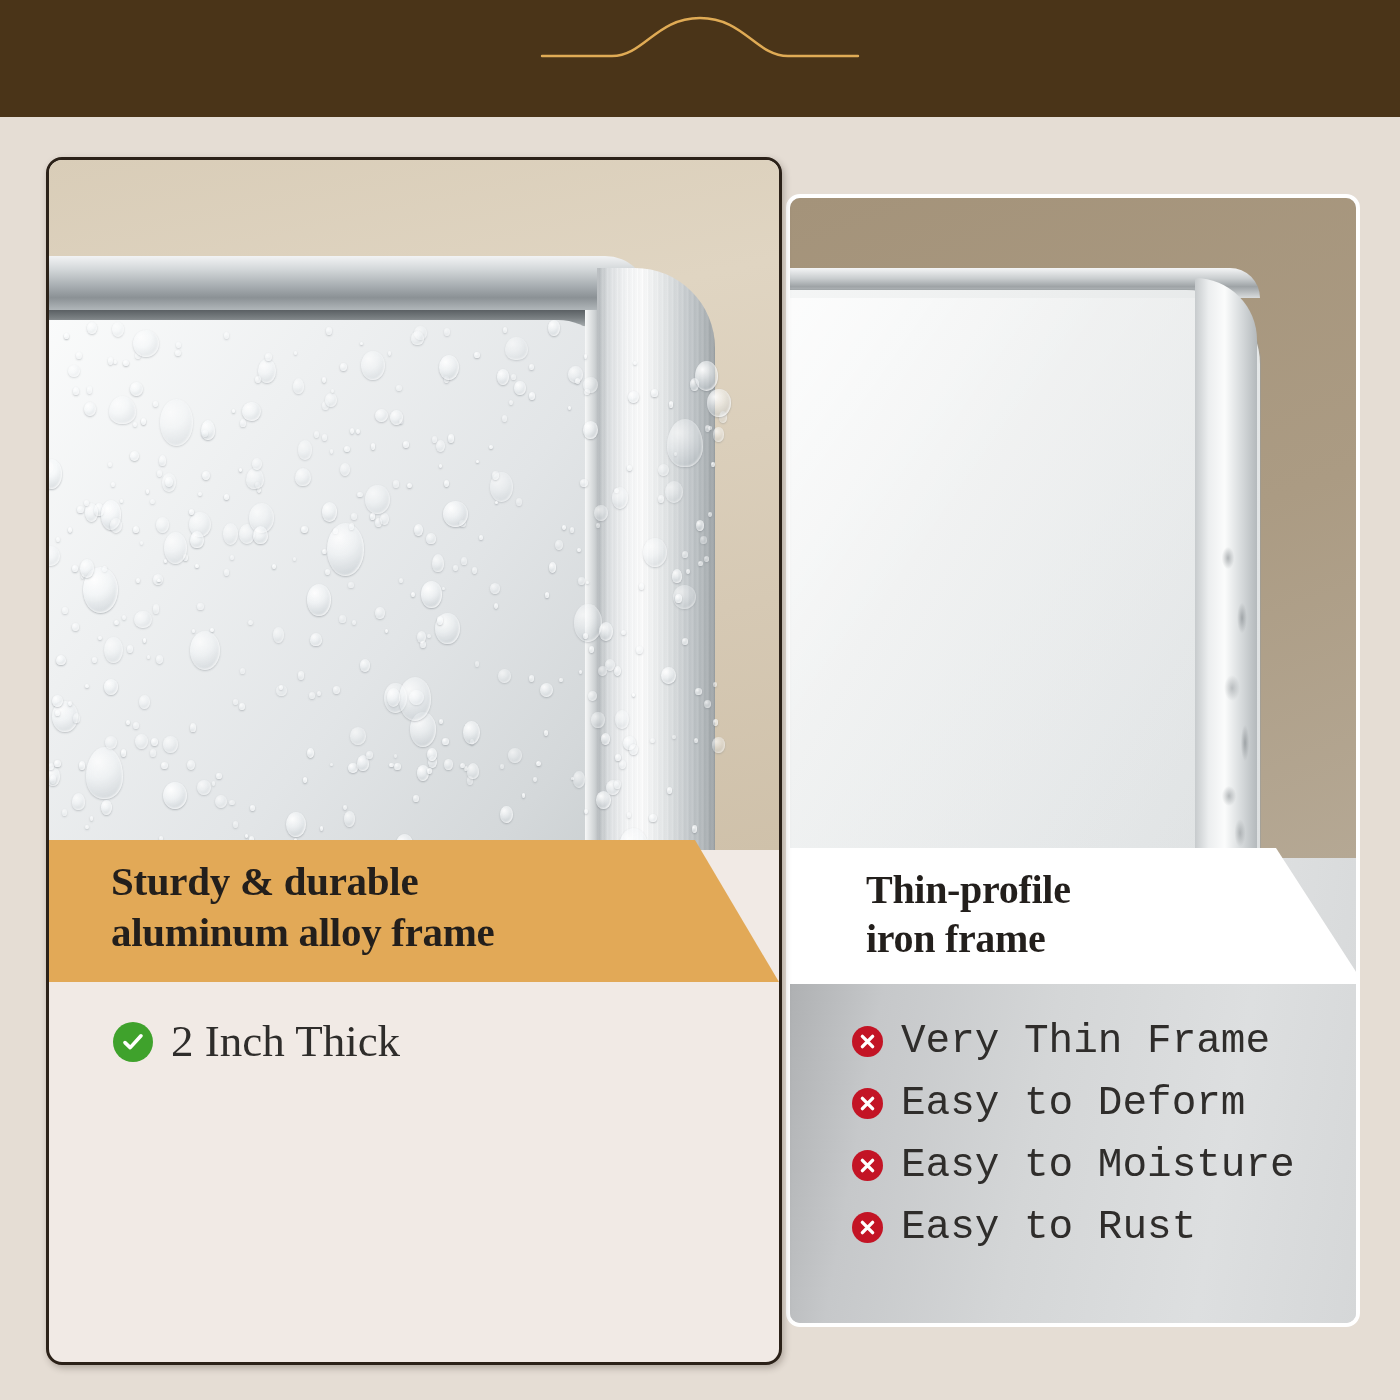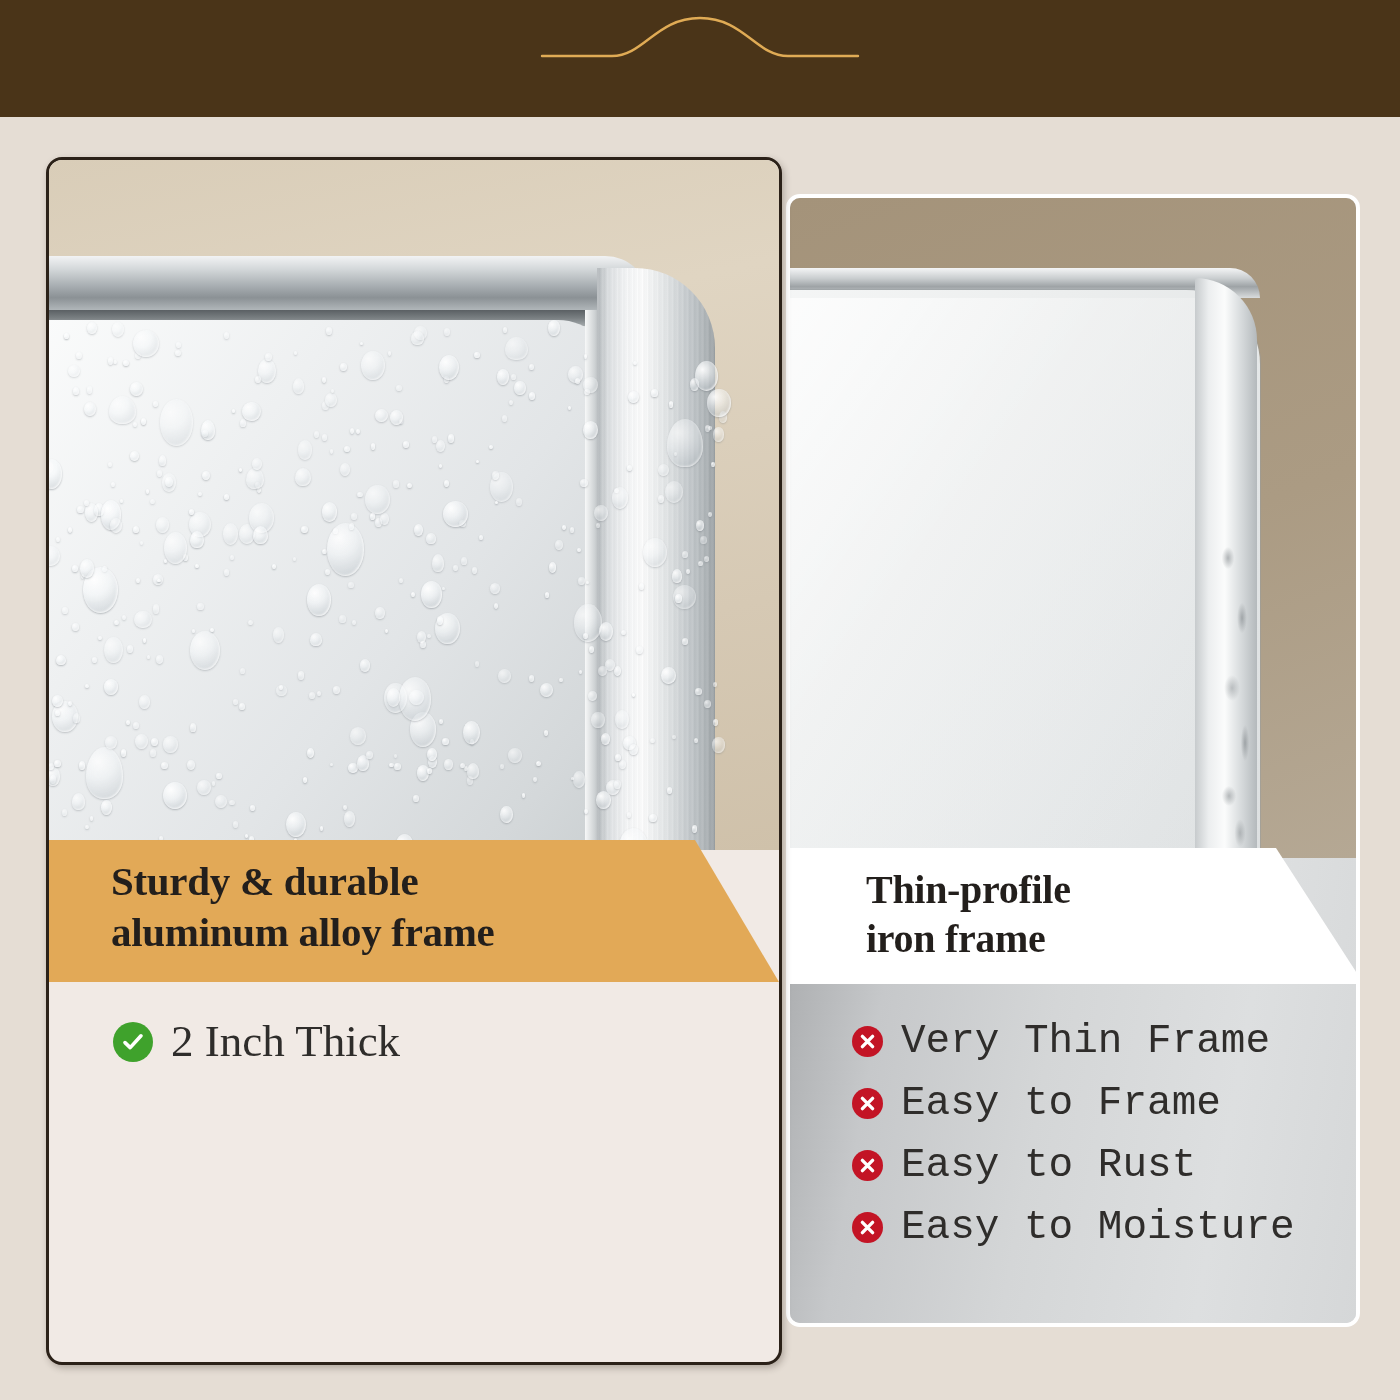--- a/index.html
+++ b/index.html
@@ -319,37 +319,37 @@
           </svg>
         </span>
         <span class="feat-label">Very Thin Frame</span>
       </div>
       <div class="feat-row">
         <span class="badge badge-no">
           <svg width="19" height="19" viewBox="0 0 19 19">
             <path d="M4.4 4.4 L14.6 14.6 M14.6 4.4 L4.4 14.6" stroke="#ffffff" stroke-width="3.4" stroke-linecap="round"></path>
           </svg>
         </span>
-        <span class="feat-label">Easy to Frame</span>
+        <span class="feat-label">Easy to Deform</span>
+      </div>
+      <div class="feat-row">
+        <span class="badge badge-no">
+          <svg width="19" height="19" viewBox="0 0 19 19">
+            <path d="M4.4 4.4 L14.6 14.6 M14.6 4.4 L4.4 14.6" stroke="#ffffff" stroke-width="3.4" stroke-linecap="round"></path>
+          </svg>
+        </span>
+        <span class="feat-label">Easy to Moisture</span>
       </div>
       <div class="feat-row">
         <span class="badge badge-no">
           <svg width="19" height="19" viewBox="0 0 19 19">
             <path d="M4.4 4.4 L14.6 14.6 M14.6 4.4 L4.4 14.6" stroke="#ffffff" stroke-width="3.4" stroke-linecap="round"></path>
           </svg>
         </span>
         <span class="feat-label">Easy to Rust</span>
-      </div>
-      <div class="feat-row">
-        <span class="badge badge-no">
-          <svg width="19" height="19" viewBox="0 0 19 19">
-            <path d="M4.4 4.4 L14.6 14.6 M14.6 4.4 L4.4 14.6" stroke="#ffffff" stroke-width="3.4" stroke-linecap="round"></path>
-          </svg>
-        </span>
-        <span class="feat-label">Easy to Moisture</span>
       </div>
     </div>
   </div>
 
   <div id="panel-left">
 
     <div id="left-photo">
       <div id="left-frame-top"></div>
       <div id="left-frame-top-edge"></div>
       <div id="left-mirror"></div>

